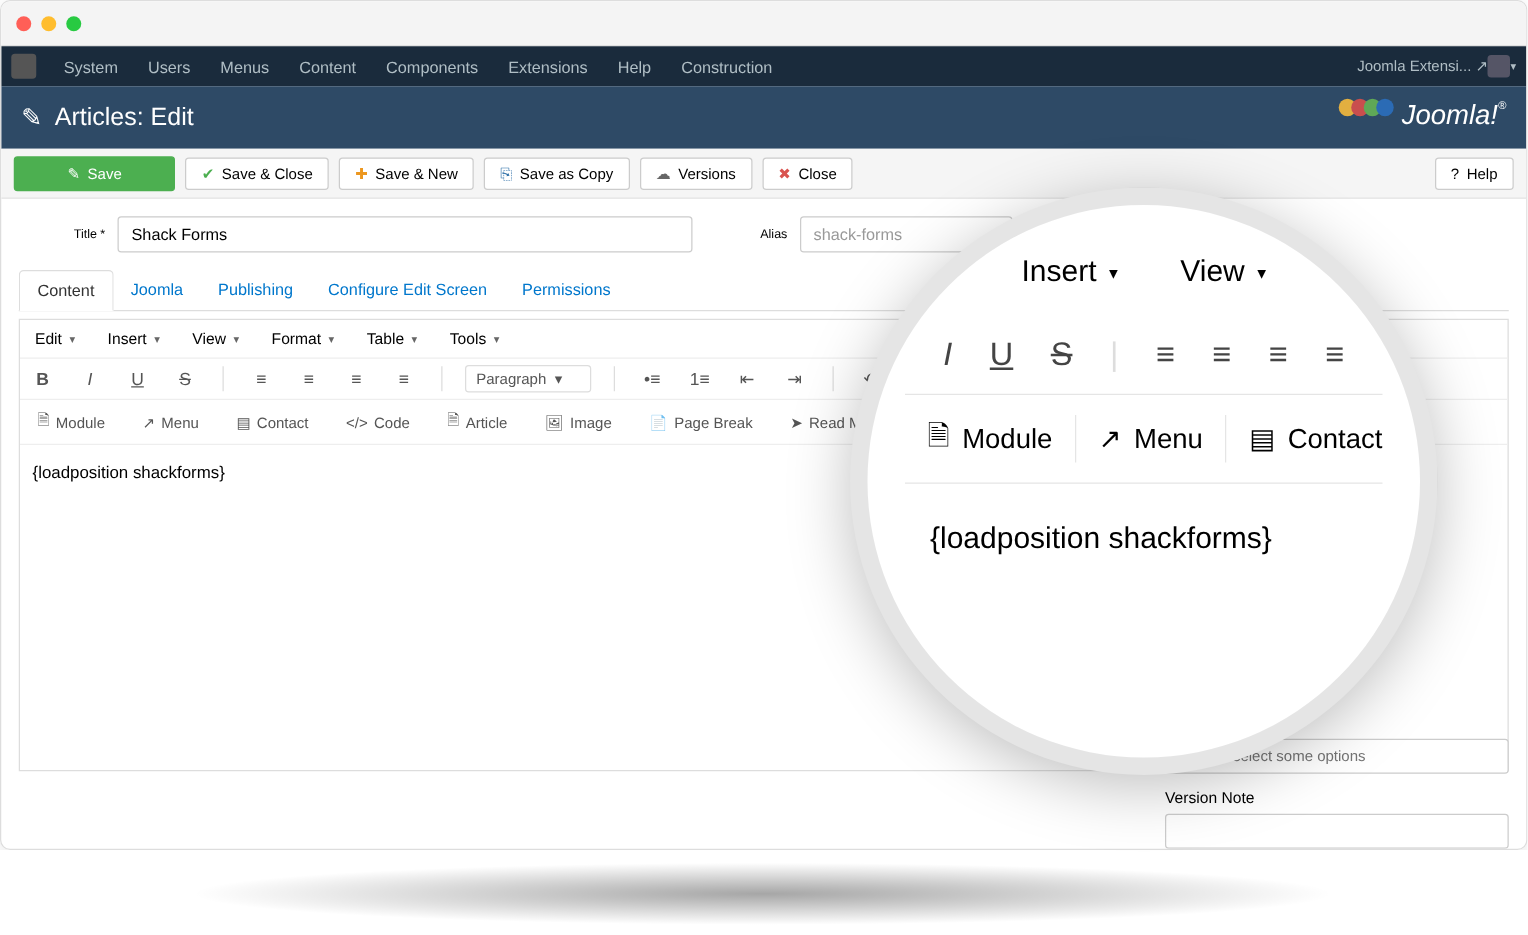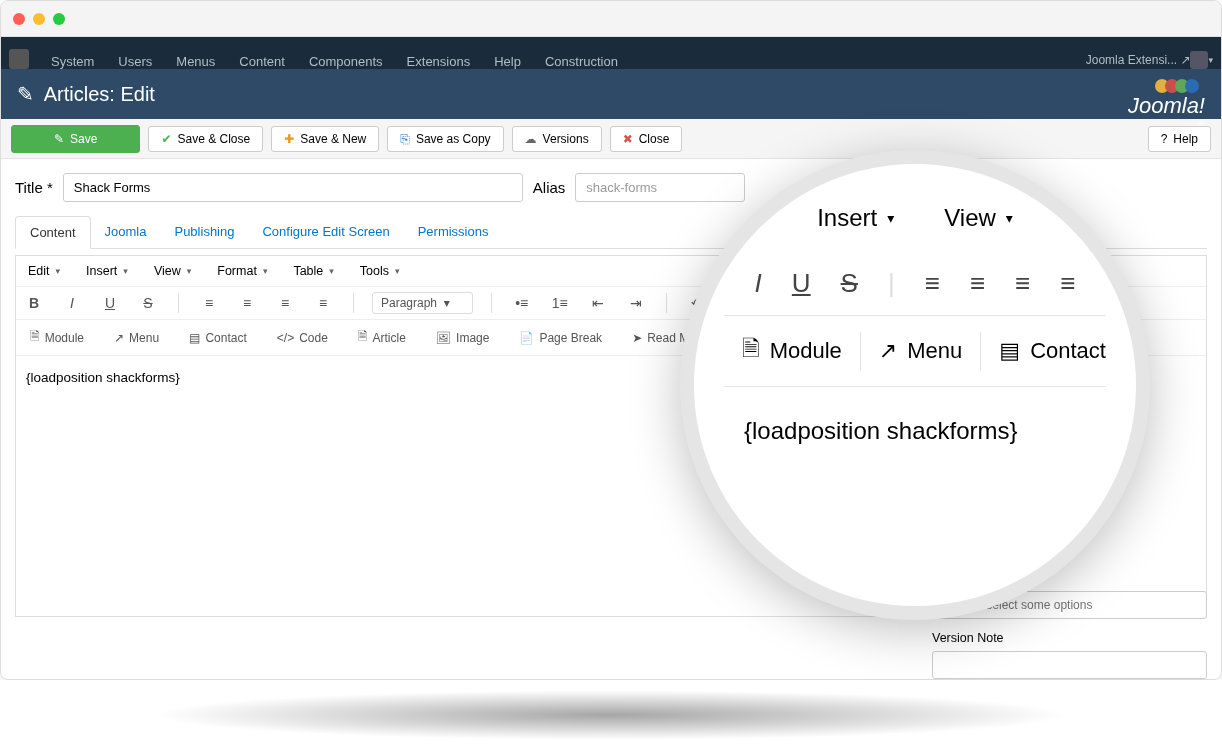--- a/index.html
+++ b/index.html
@@ -5,50 +5,50 @@
 * { box-sizing: border-box; margin: 0; padding: 0; }
 body { font-family: -apple-system, BlinkMacSystemFont, "Segoe UI", Arial, sans-serif; font-size: 13px; background: #fff; }
 
 .window { width: 1222px; height: 680px; border-radius: 8px; overflow: hidden; box-shadow: 0 4px 20px rgba(0,0,0,0.1); border: 1px solid #ddd; position: relative; }
 .mac-titlebar { height: 36px; background: #f4f4f4; border-bottom: 1px solid #e0e0e0; display: flex; align-items: center; padding: 0 12px; }
 .traffic-light { width: 12px; height: 12px; border-radius: 50%; margin-right: 8px; }
 .tl-red { background: #ff5f57; }
 .tl-yellow { background: #ffbd2e; }
 .tl-green { background: #28ca42; }
 
-.menubar { height: 32px; background: #1a2b3c; display: flex; align-items: flex-end; padding: 0 8px; color: #b0bec5; font-size: 13px; }
+.menubar { height: 32px; background: #1a2b3c; display: flex; align-items: center; padding: 0 8px; color: #b0bec5; font-size: 13px; }
 .menubar .brand-icon { width: 20px; height: 20px; background: #555; margin-right: 10px; border-radius: 3px; }
 .menubar-item { padding: 0 12px; cursor: pointer; }
 .menubar-spacer { flex: 1; }
 .menubar-right { display: flex; align-items: center; }
 .ext-link { font-size: 12px; }
 .user-icon { width: 18px; height: 18px; background: #556; border-radius: 3px; }
 
 .header { height: 50px; background: #2e4a66; display: flex; align-items: center; padding: 0 16px; color: #fff; }
 .header-icon { font-size: 20px; margin-right: 10px; }
 .header-title { font-size: 20px; font-weight: 400; flex: 1; }
-.joomla-logo { height: 30px; display: flex; align-items: flex-end; font-size: 22px; font-weight: 300; color: #fff; font-style: italic; flex-direction: column; }
+.joomla-logo { height: 30px; display: flex; align-items: flex-start; font-size: 22px; font-weight: 300; color: #fff; font-style: italic; }
 .joomla-logo .circles { display: flex; margin-right: 6px; }
 .joomla-logo .circle { width: 14px; height: 14px; border-radius: 50%; margin-left: -4px; }
 .c1 { background: #e2af40; } .c2 { background: #c94e4e; } .c3 { background: #5fa857; } .c4 { background: #2b6bb5; }
 
 .toolbar { height: 40px; background: #f5f5f5; border-bottom: 1px solid #e3e3e3; display: flex; align-items: center; padding: 0 10px; gap: 8px; }
 .btn { display: inline-flex; align-items: center; gap: 6px; padding: 5px 12px; border: 1px solid #ccc; border-radius: 3px; background: #fff; font-size: 12px; cursor: pointer; }
 .btn-green { background: #4caf50; color: #fff; border-color: #4caf50; padding: 6px 42px; }
 .btn-icon { font-size: 12px; }
 .green-check { color: #4caf50; }
 .orange-plus { color: #ec971f; }
 .blue-icon { color: #3071a9; }
 .red-icon { color: #d9534f; }
 .gray-icon { color: #666; }
 .toolbar-spacer { flex: 1; }
 
 .content { padding: 14px 14px 0 14px; }
 .title-row { display: flex; align-items: center; gap: 10px; margin-bottom: 14px; }
-.field-label { font-size: 15px; }
+.field-label { font-size: 10px; margin-left: 44px; }
 .text-input { padding: 6px 10px; border: 1px solid #ccc; border-radius: 3px; font-size: 13px; }
 .title-input { width: 460px; }
 .alias-input { width: 170px; color: #999; }
 
 .tabs { display: flex; border-bottom: 1px solid #ddd; margin-bottom: 0; }
 .tab { padding: 8px 14px; font-size: 13px; color: #0077cc; cursor: pointer; }
 .tab.active { border: 1px solid #ddd; border-bottom: 1px solid #fff; border-radius: 4px 4px 0 0; margin-bottom: -1px; color: #333; background: #fff; }
 
 .editor-box { border: 1px solid #ddd; margin-top: 6px; background: #fff; }
 .ed-row { display: flex; align-items: center; gap: 14px; padding: 4px 6px; border-bottom: 1px solid #eee; flex-wrap: wrap; }

